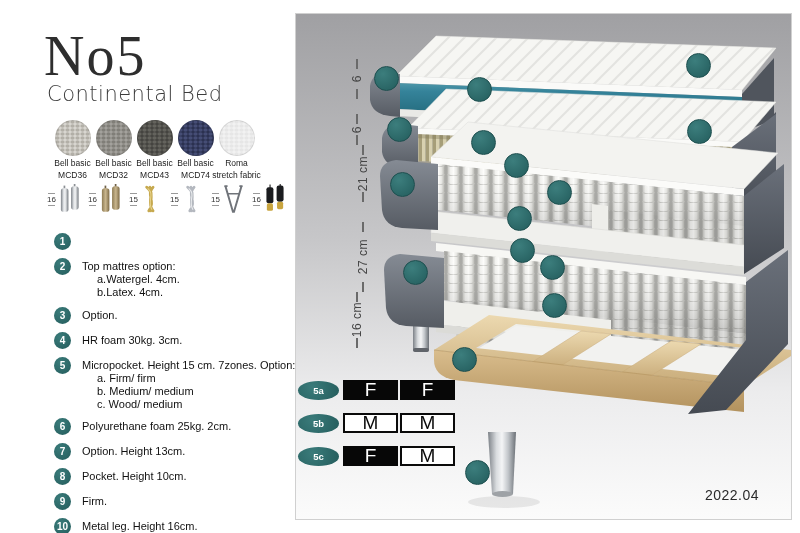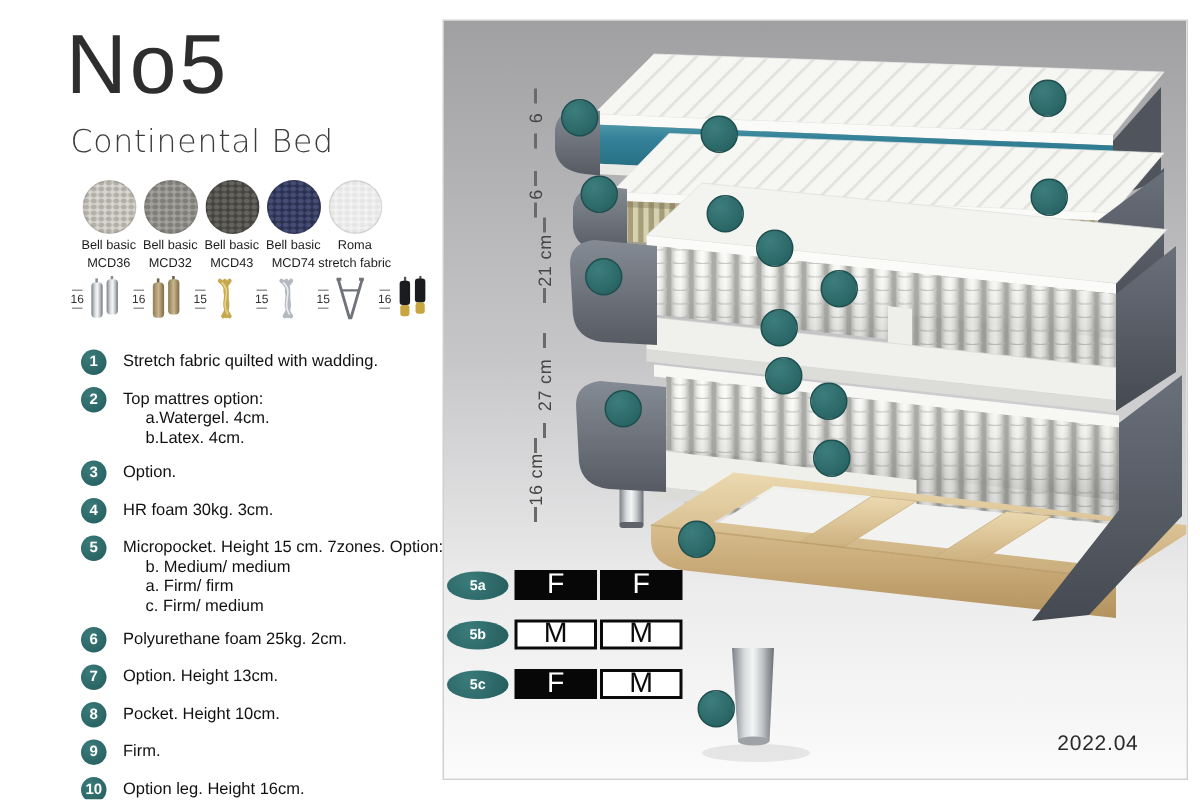--- a/index.html
+++ b/index.html
@@ -1,20 +1,20 @@
 <!DOCTYPE html>
 <html><head>
 <meta charset="utf-8">
 <style>
   html,body{margin:0;padding:0;background:#fff;}
   .screen{position:relative;width:800px;height:533px;background:#ffffff;overflow:hidden;
           font-family:"Liberation Sans",sans-serif;color:#222;}
 
   
-  .app-title{position:absolute;left:44px;top:10px;font-family:Liberation Sans, sans-serif;
+  .app-title{position:absolute;left:44px;top:24px;font-family:Liberation Serif, serif;
              font-weight:200;font-size:56px;letter-spacing:2px;color:#2e2e2e;}
   .app-subtitle{position:absolute;left:47px;top:82px;font-family:"DejaVu Sans",sans-serif;
              font-weight:200;font-size:21px;letter-spacing:.5px;color:#3c3c3c;}
 
   .swatch-row{position:absolute;left:52px;top:120px;display:flex;}
   .swatch{width:41px;display:flex;flex-direction:column;align-items:center;}
   .swatch-circle{width:36px;height:36px;border-radius:50%;box-shadow:inset 0 0 0 1px rgba(0,0,0,.10);}
   .swatch-label{margin-top:3px;font-size:8.5px;line-height:9px;text-align:left;white-space:nowrap;color:#1c1c1c;}
 
   .legs-row{position:absolute;left:47px;top:184px;display:flex;gap:2px;}
@@ -206,23 +206,20 @@
         </div>
         <svg class="leg-glyph" width="26" height="30" viewBox="0 0 24 28">
           <use href="#leg-cylinder-black-gold"></use>
         </svg>
       </div>
   </div>
 
   <div class="legend-list">
     <div class="legend-item">
         <div class="legend-num">1</div>
-        <div class="legend-text list-text">
-          <div class="main-line">Stretch fabric quilted with wadding.</div>
-        </div>
       </div>
       <div class="legend-item">
         <div class="legend-num">2</div>
         <div class="legend-text list-text">
           <div class="main-line">Top mattres option:</div>
         <div class="sub-line">a.Watergel. 4cm.</div>
           <div class="sub-line">b.Latex. 4cm.</div>
         </div>
       </div>
       <div class="legend-item">
@@ -234,23 +231,23 @@
       <div class="legend-item">
         <div class="legend-num">4</div>
         <div class="legend-text list-text">
           <div class="main-line">HR foam 30kg. 3cm.</div>
         </div>
       </div>
       <div class="legend-item">
         <div class="legend-num">5</div>
         <div class="legend-text list-text">
           <div class="main-line">Micropocket. Height 15 cm. 7zones. Option:</div>
-        <div class="sub-line">b. Medium/ medium</div>
-          <div class="sub-line">a. Firm/ firm</div>
-          <div class="sub-line">c. Firm/ medium</div>
+        <div class="sub-line">a. Firm/ firm</div>
+          <div class="sub-line">b. Medium/ medium</div>
+          <div class="sub-line">c. Wood/ medium</div>
         </div>
       </div>
       <div class="legend-item">
         <div class="legend-num">6</div>
         <div class="legend-text list-text">
           <div class="main-line">Polyurethane foam 25kg. 2cm.</div>
         </div>
       </div>
       <div class="legend-item">
         <div class="legend-num">7</div>
@@ -266,21 +263,21 @@
       </div>
       <div class="legend-item">
         <div class="legend-num">9</div>
         <div class="legend-text list-text">
           <div class="main-line">Firm.</div>
         </div>
       </div>
       <div class="legend-item">
         <div class="legend-num">10</div>
         <div class="legend-text list-text">
-          <div class="main-line">Option leg. Height 16cm.</div>
+          <div class="main-line">Metal leg. Height 16cm.</div>
         </div>
       </div>
   </div>
 
   <div class="diagram-panel">
 
     <svg class="scene-svg" width="495" height="505" viewBox="0 0 495 505">
       <defs>
         <linearGradient id="gBG" x1="0" y1="0" x2="0" y2="1">
           <stop offset="0" stop-color="#a0a0a3"></stop>

